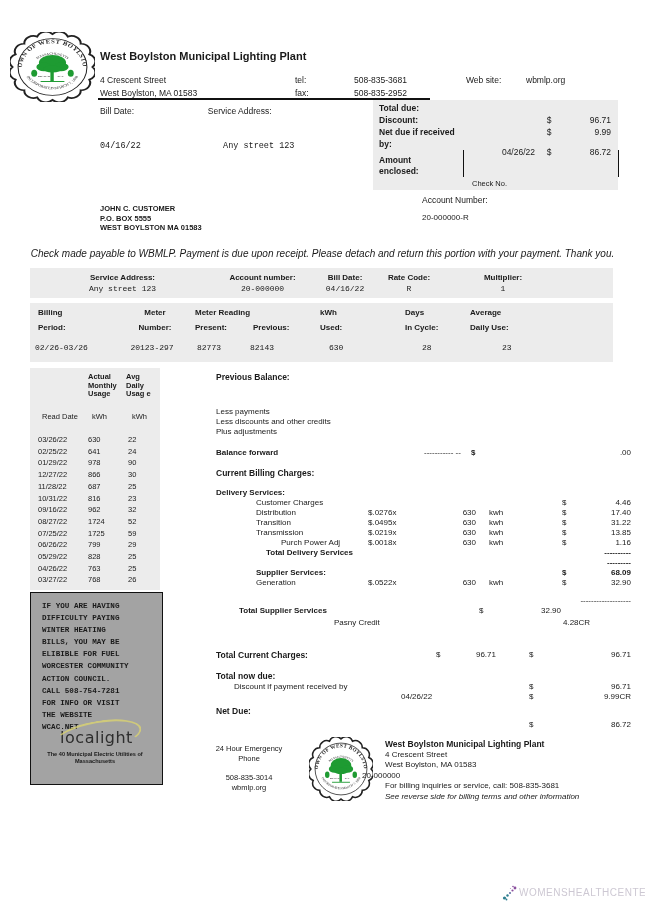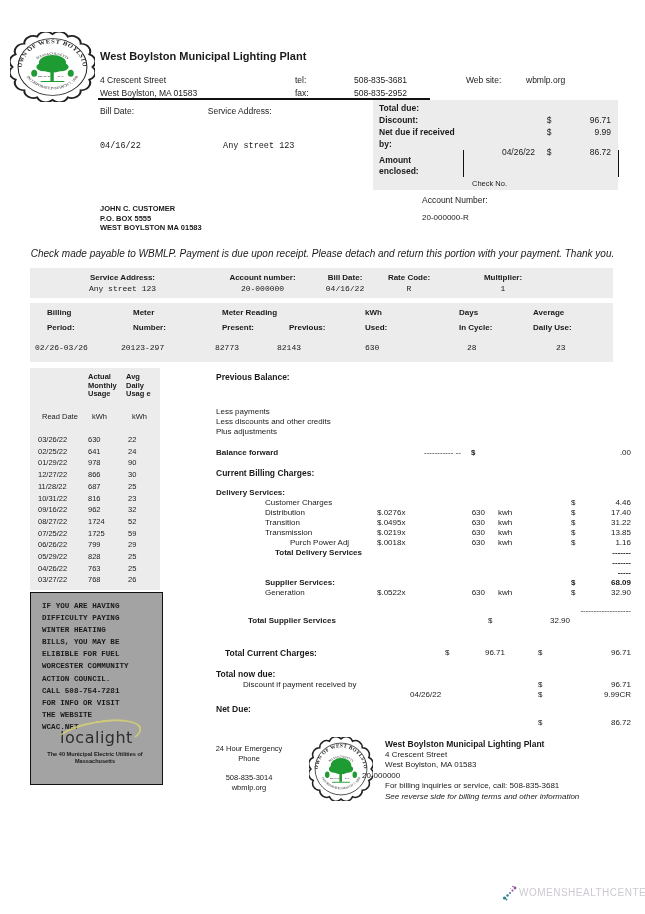--- a/index.html
+++ b/index.html
@@ -3,21 +3,21 @@
 <meta charset="utf-8">
 <style>
   html,body{margin:0;padding:0;background:#fff;}
   .page{position:relative;width:645px;height:914px;background:#ffffff;overflow:hidden;
         font-family:"Liberation Sans",sans-serif;color:#1a1a1a;font-size:8px;}
   .abs{position:absolute;}
   .b{font-weight:bold;}
   .i{font-style:italic;}
   .mono{font-family:"Liberation Mono","DejaVu Sans Mono",monospace;}
   .pre{white-space:pre;}
-  .nw{white-space:nowrap;margin-left:9px;}
+  .nw{white-space:nowrap;}
 
   
   .seal{display:block;}
   .hdr-title{left:100px;top:50px;font-size:11px;font-weight:bold;}
   .hdr-grid{left:100px;top:74px;width:520px;font-size:8.5px;line-height:13px;}
   .hdr-row{display:flex;}
   .hdr-c1{width:195px;} .hdr-c2{width:23px;} .hdr-c3{width:112px;padding-left:36px;} .hdr-c4{width:60px;} .hdr-c5{flex:1;}
   .hdr-line{left:98px;top:98px;width:332px;height:2px;background:#111;}
   .lbl-row{left:100px;top:106px;font-size:8.5px;}
   .val-row{left:100px;top:141px;font-size:8.5px;}
@@ -43,21 +43,21 @@
   .band1 > div:nth-child(1){width:185px;}
   .band1 > div:nth-child(2){width:95px;}
   .band1 > div:nth-child(3){width:70px;}
   .band1 > div:nth-child(4){width:58px;}
   .band1 > div:nth-child(5){width:130px;}
   .band1 .bl1{font-weight:bold;font-size:8px;}
   .band1 .bv1{font-size:8px;margin-top:2px;}
 
   .band2{left:30px;top:303px;width:583px;height:59px;background:#ececec;font-size:8px;}
   .b2row{position:absolute;left:8px;right:0;display:flex;}
-  .b2 .c1{width:77px;} .b2 .c2{width:80px;} .b2 .c3{width:58px;} .b2 .c4{width:67px;}
+  .b2 .c1{width:77px;} .b2 .c2{width:80px;text-align:center;} .b2 .c3{width:58px;} .b2 .c4{width:67px;}
   .b2 .c5{width:85px;} .b2 .c6{width:65px;} .b2 .c7{flex:1;}
 
   
   .usage{left:30px;top:368px;width:130px;height:222px;background:#ececec;font-size:7.5px;}
   .uhead{position:absolute;left:8px;top:5px;right:4px;display:flex;font-weight:bold;line-height:8.5px;}
   .uhead .hd{width:50px;} .uhead .hk{width:40px;} .uhead .ha{width:30px;}
   .usub{position:absolute;left:8px;top:44px;right:4px;display:flex;}
   .usub .hd{width:50px;padding-left:4px;} .usub .hk{width:40px;} .usub .ha{flex:1;}
   .urows{position:absolute;left:8px;top:66px;right:4px;line-height:11.7px;}
   .ur{display:flex;}
@@ -429,20 +429,25 @@
       </div>
 
     <div class="row right mt8">
       <span class="pre">-------------------</span>
     </div>
     <div class="row fx">
       <span class="ts-lab nw">Total Supplier Services</span>
       <span class="ts-cur">$</span>
       <span class="ts-amt">32.90</span>
     </div>
+    <div class="row fx mt2">
+      <span class="py-lab nw">Pasny Credit</span>
+      <span class="ts-cur"></span>
+      <span class="py-amt">4.28CR</span>
+    </div>
 
     <div class="row fx mt22">
       <span class="tc-lab nw">Total Current Charges:</span>
       <span class="tc-c1">$</span>
       <span class="tc-a1">96.71</span>
       <span class="tc-c2">$</span>
       <span class="amt">96.71</span>
     </div>
     <div class="hrow mt11">Total now due:</div>
     <div class="row fx">

